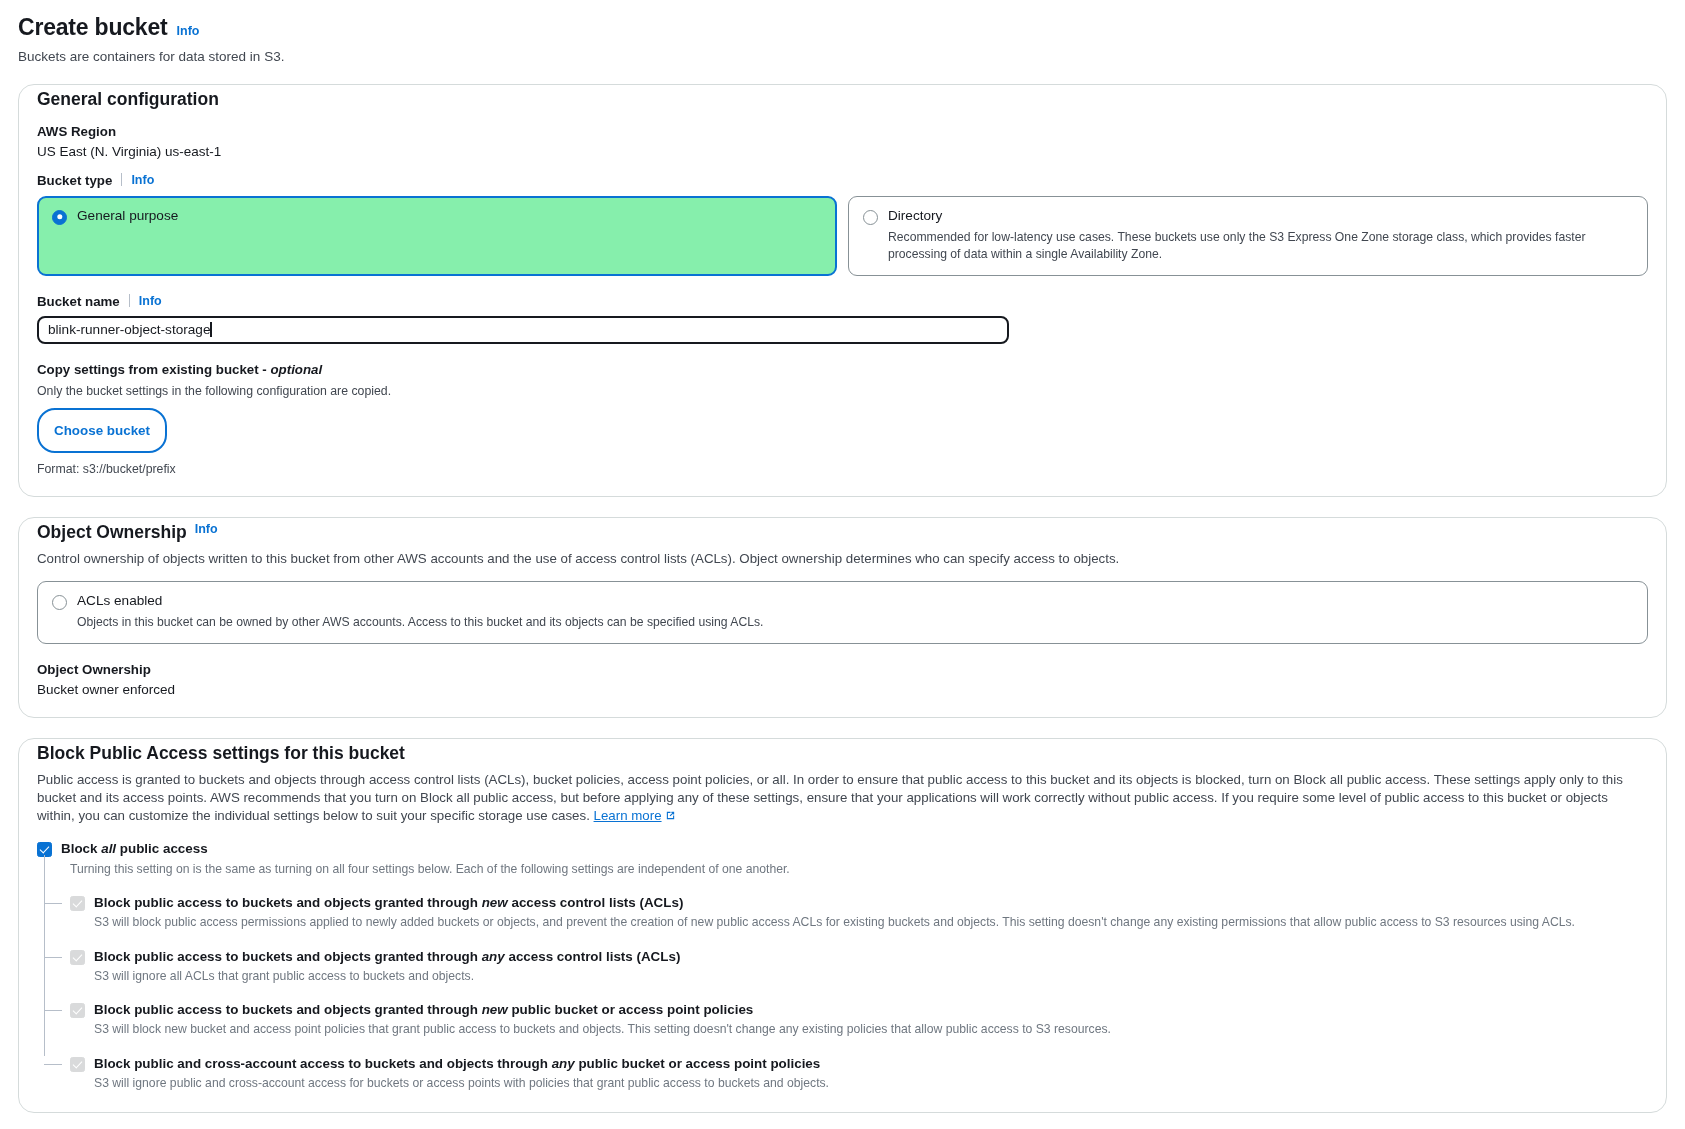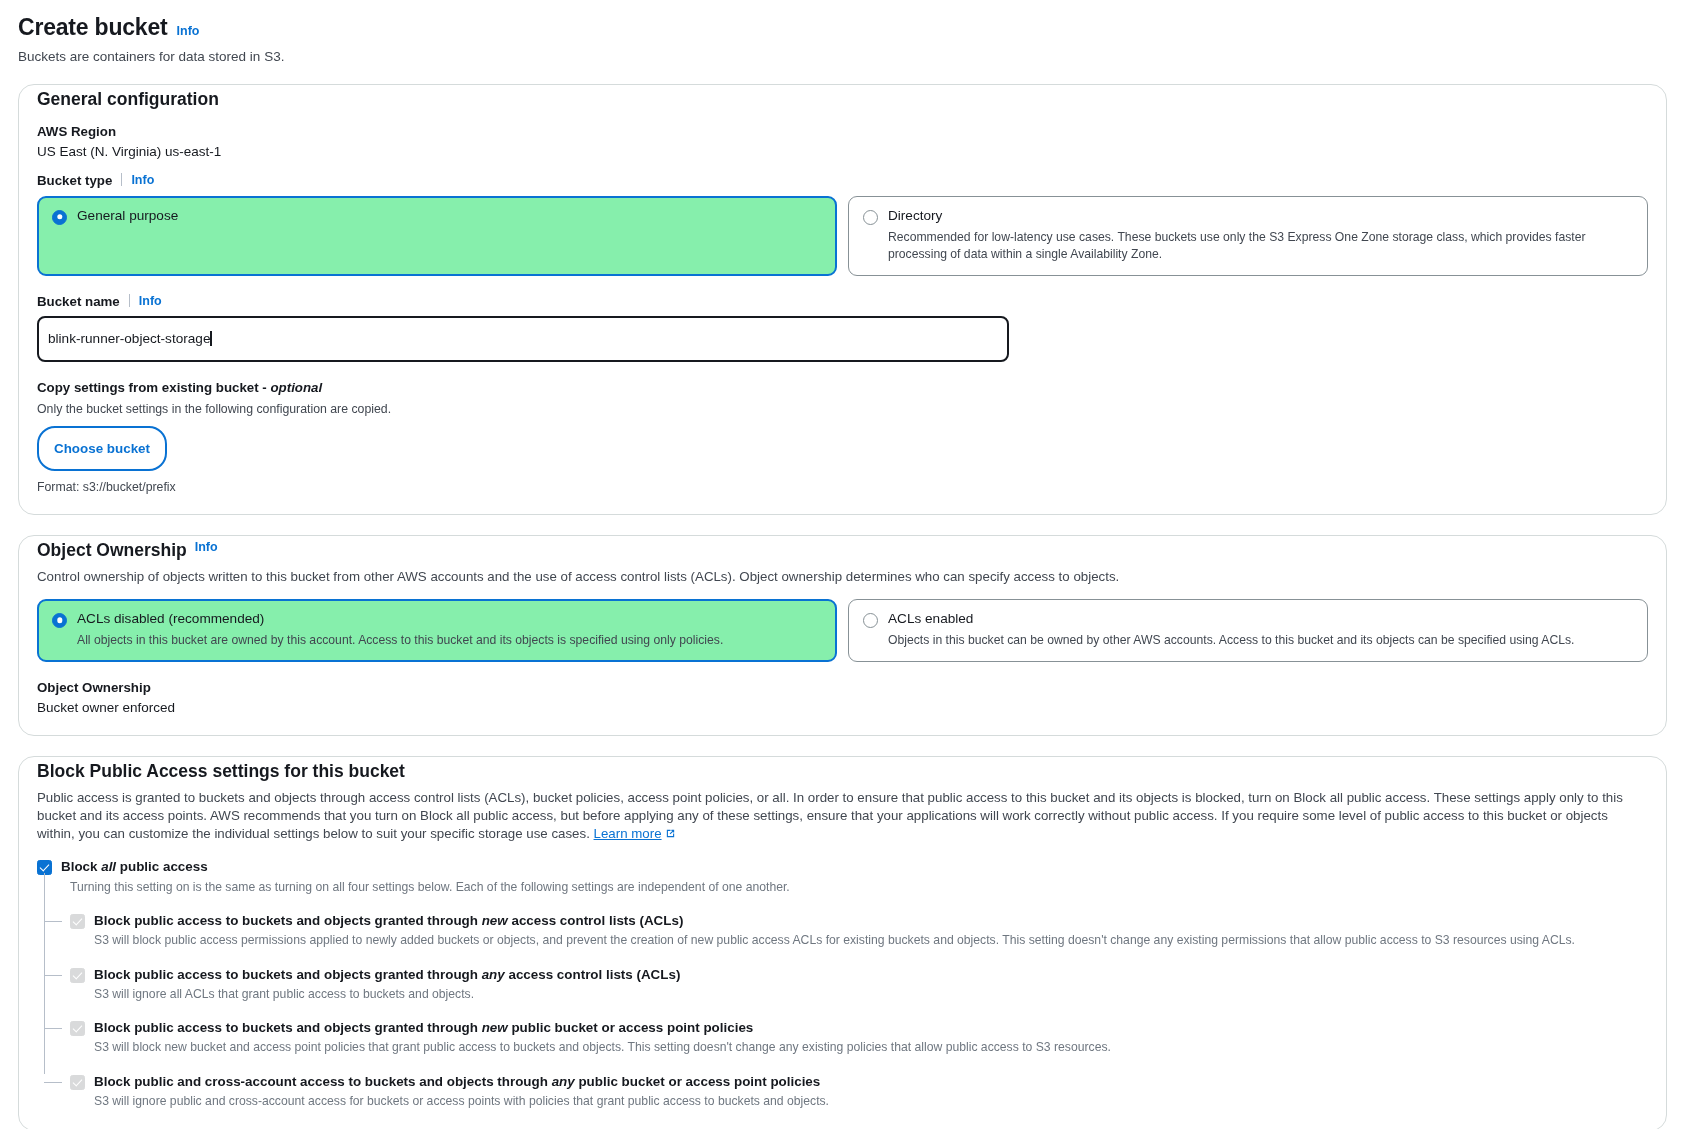--- a/index.html
+++ b/index.html
@@ -65,21 +65,21 @@
     content: ""; position: absolute; left: 50%; top: 50%;
     transform: translate(-50%,-50%);
     width: 5.4px; height: 5.4px; border-radius: 50%; background: #fff;
   }
   .radio-body { flex: 1; }
   .radio-title { font-size: 13.6px; color: #16191f; line-height: 1.25; }
   .radio-desc { font-size: 12.2px; color: #414750; margin-top: 4px; line-height: 1.4; }
 
   
   .text-input {
-    margin-top: 7px; width: 972px; height: 46px;
+    margin-top: 7px; width: 972px; height: 28px;
     border: 2px solid #16191f; border-radius: 8px;
     display: flex; align-items: center; padding: 0 9px;
     font-size: 13.6px; color: #16191f; background: #fff;
   }
   .caret {
     display: inline-block; width: 1.5px; height: 15px;
     background: #16191f; margin-left: 0px;
   }
   .hint { font-size: 12.3px; color: #414750; margin-top: 7px; }
   .hint a {
@@ -192,27 +192,20 @@
 
   <div class="container">
     <div class="label-with-info">
       <span class="container-title">Object Ownership</span>
       <span style="width:8px;display:inline-block"></span>
       <a class="info-link">Info</a>
     </div>
     <div class="container-desc">Control ownership of objects written to this bucket from other AWS accounts and the use of access control lists (ACLs). Object ownership determines who can specify access to objects.</div>
 
     <div class="radio-cards" style="margin-top:13px">
-      <div class="radio-card selected">
-        <span class="radio-outer on"></span>
-        <div class="radio-body">
-          <div class="radio-title">ACLs disabled (recommended)</div>
-          <div class="radio-desc">All objects in this bucket are owned by this account. Access to this bucket and its objects is specified using only policies.</div>
-        </div>
-      </div>
       <div class="radio-card">
         <span class="radio-outer"></span>
         <div class="radio-body">
           <div class="radio-title">ACLs enabled</div>
           <div class="radio-desc">Objects in this bucket can be owned by other AWS accounts. Access to this bucket and its objects can be specified using ACLs.</div>
         </div>
       </div>
     </div>
 
     <div class="mt18 field-label">Object Ownership</div>

